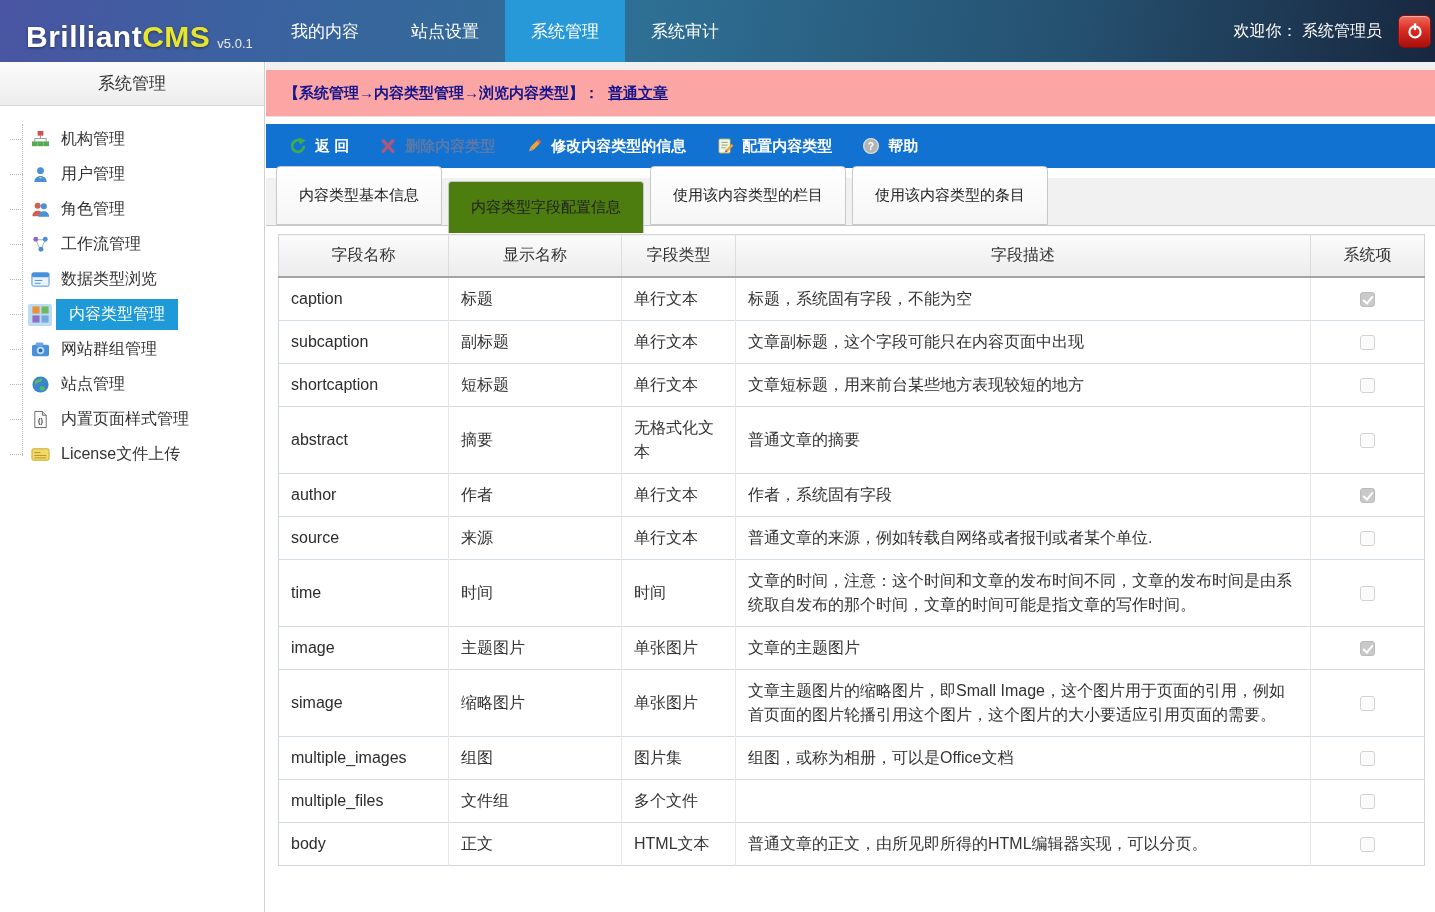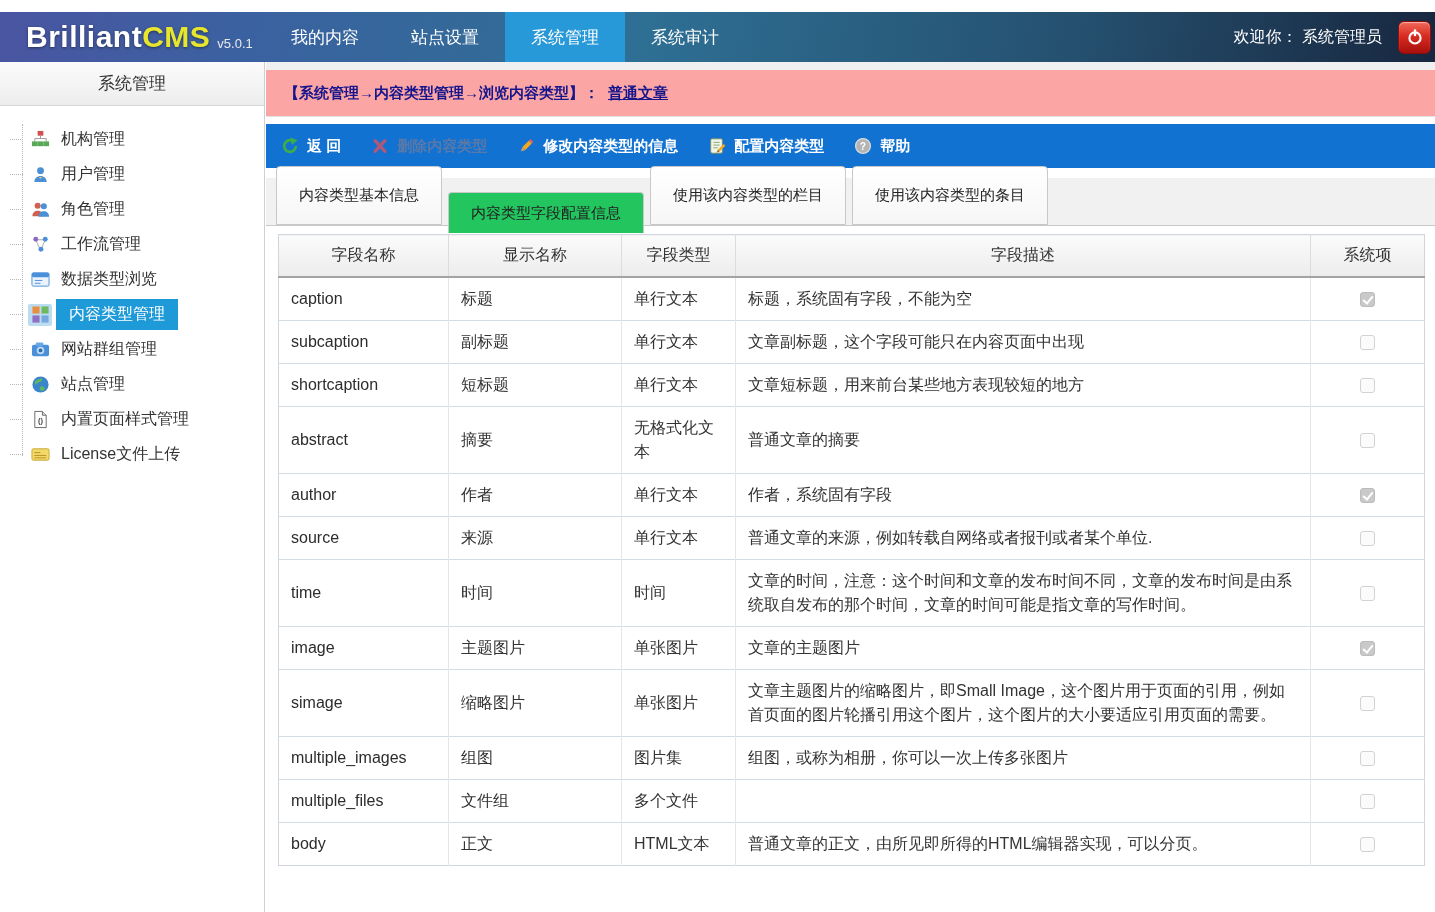--- a/index.html
+++ b/index.html
@@ -1,20 +1,20 @@
 <!DOCTYPE html>
 <html><head>
 <meta charset="utf-8">
 <style>
   * { margin:0; padding:0; box-sizing:border-box; }
   html,body { width:1435px; height:912px; overflow:hidden;
     font-family:"Liberation Sans","DejaVu Sans",sans-serif; background:#fff; }
 
   
-  .header { position:absolute; left:0; top:12px; width:1435px; height:50px;
+  .header { position:absolute; left:0; top:0; width:1435px; height:62px;
     background:linear-gradient(100deg,#4a55a2 0%,#3a62a0 18%,#2e6f94 45%,#25506f 75%,#18273f 100%);
     display:flex; align-items:stretch; color:#fff;justify-content:center; }
   .logo-wrap { width:265px; display:flex; align-items:flex-end; padding:0 0 10px 26px; }
   .logo { font-size:30px; font-weight:bold; color:#fff; letter-spacing:0.5px;
     text-shadow:0 1px 3px rgba(0,0,0,.45); line-height:1; }
   .logo .accent { color:#e8e52e; }
   .logo-version { font-size:13px; color:#eaeaea; margin-left:7px; line-height:1.2; }
   .top-nav { display:flex; align-items:stretch; }
   .nav-item { padding:0 26px; display:flex; align-items:center; font-size:17px;
     color:#fff; cursor:pointer; white-space:nowrap; }
@@ -45,32 +45,32 @@
   .sitem.active .label { background:#1e9ad8; color:#fff; padding:5px 13px; margin-left:4px; }
 
   
   .main { position:absolute; left:266px; top:62px; right:0; bottom:0; background:#fff; }
   .gray-strip { height:8px; background:#f0f0f0; }
   .breadcrumb-bar { height:47px; background:#fca5a5; border-bottom:1px solid #e2e2e2;
     display:flex; align-items:center; padding-left:18px; }
   .breadcrumb { font-size:15px; font-weight:bold; color:#15158c; }
   .breadcrumb .current { text-decoration:underline; margin-left:9px; cursor:pointer; }
   .toolbar { height:44px; margin-top:7px; background:#1172d2; display:flex;
-    align-items:center; padding-left:0; }
+    align-items:center; padding-left:8px; }
   .tbtn { display:flex; align-items:center; gap:8px; padding:0 15px; height:100%;
     font-size:15px; font-weight:bold; color:#fff; cursor:pointer; white-space:nowrap; }
   .tbtn.disabled { color:#5a79a8; cursor:default; }
   .tbtn svg { display:block; }
 
   .tab-strip { margin-top:10px; background:#f1f1f1; border-bottom:1px solid #c8c8c8;
     padding:3px 0 0 10px; height:48px; display:flex; align-items:flex-end; gap:6px; }
   .tab { height:59px; display:flex; align-items:center; padding:0 22px; font-size:15px;
     color:#222; background:linear-gradient(180deg,#ffffff,#f6f6f6);
     border:1px solid #c8c8c8; border-radius:4px 4px 0 0; cursor:pointer; white-space:nowrap; }
-  .tab.active { height:41px; margin-bottom:-8px; background:#22c55e; border-bottom:none;
+  .tab.active { height:52px; margin-bottom:-8px; background:#4d7c0f; border-bottom:none;
     position:relative; z-index:2; }
 
   
   table.fields { border-collapse:collapse; table-layout:fixed; margin:8px 0 0 12px;
     width:1146px; font-size:16px; color:#333; background:#fff;
     border:1px solid #cfd6dd; }
   table.fields th { background:linear-gradient(180deg,#fbfbfb,#ececec);
     border-bottom:2px solid #a3a3a3; border-right:1px solid #dcdcdc;
     font-weight:normal; font-size:16px; color:#333; height:42px; text-align:center; }
   table.fields th:last-child { border-right:none; }
@@ -378,21 +378,21 @@
           <td class="c-name">simage</td>
           <td>缩略图片</td>
           <td>单张图片</td>
           <td>文章主题图片的缩略图片，即Small Image，这个图片用于页面的引用，例如首页面的图片轮播引用这个图片，这个图片的大小要适应引用页面的需要。</td>
           <td><span class="cb"></span></td>
         </tr>
         <tr>
           <td class="c-name">multiple_images</td>
           <td>组图</td>
           <td>图片集</td>
-          <td>组图，或称为相册，你可以一次上传多张图片</td>
+          <td>组图，或称为相册，可以是Office文档</td>
           <td><span class="cb"></span></td>
         </tr>
         <tr>
           <td class="c-name">multiple_files</td>
           <td>文件组</td>
           <td>多个文件</td>
           <td></td>
           <td><span class="cb"></span></td>
         </tr>
         <tr>

